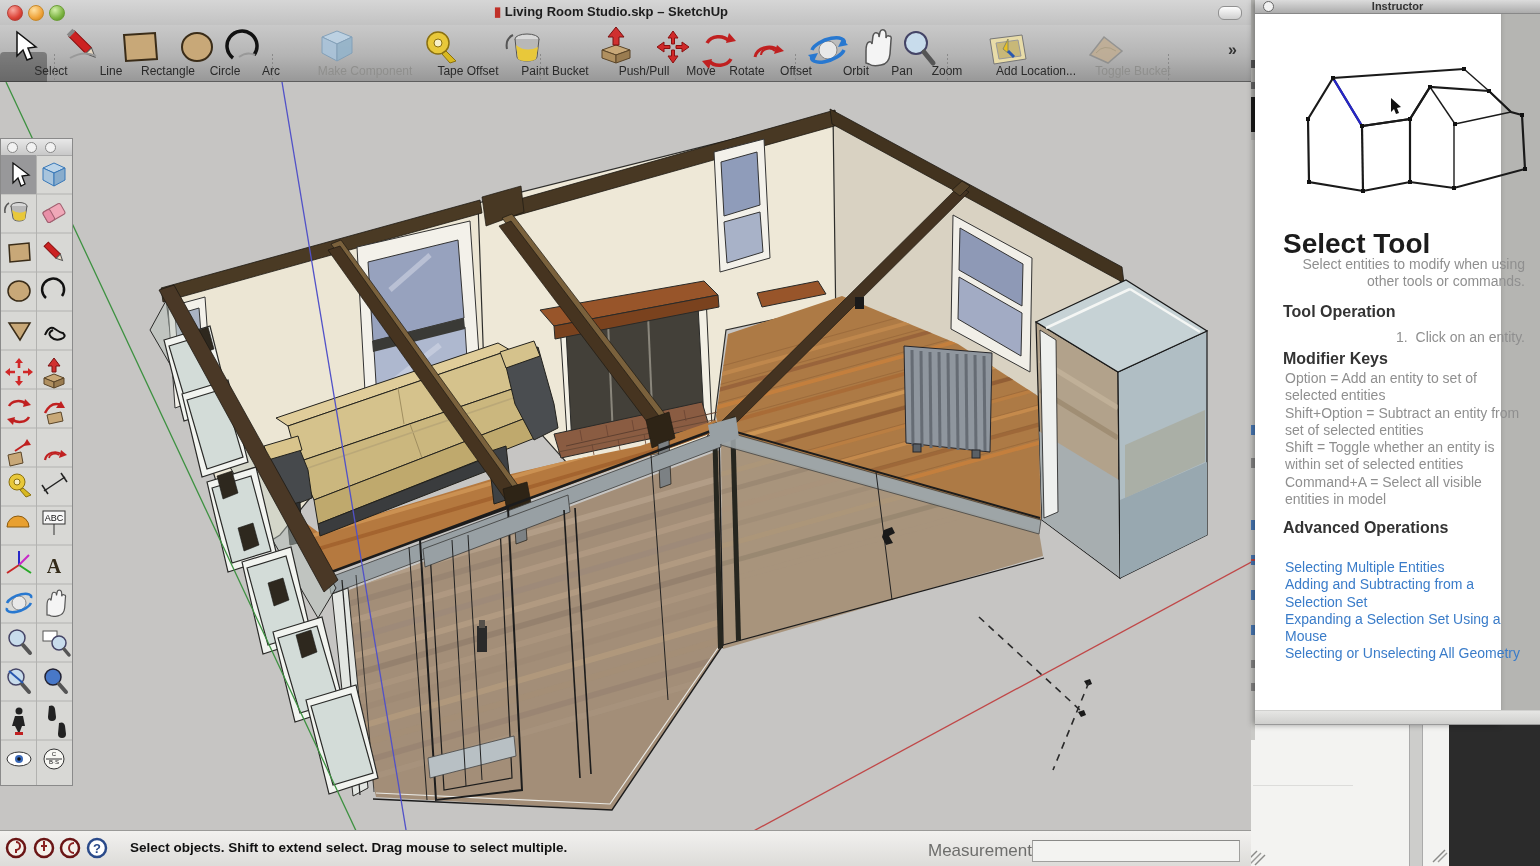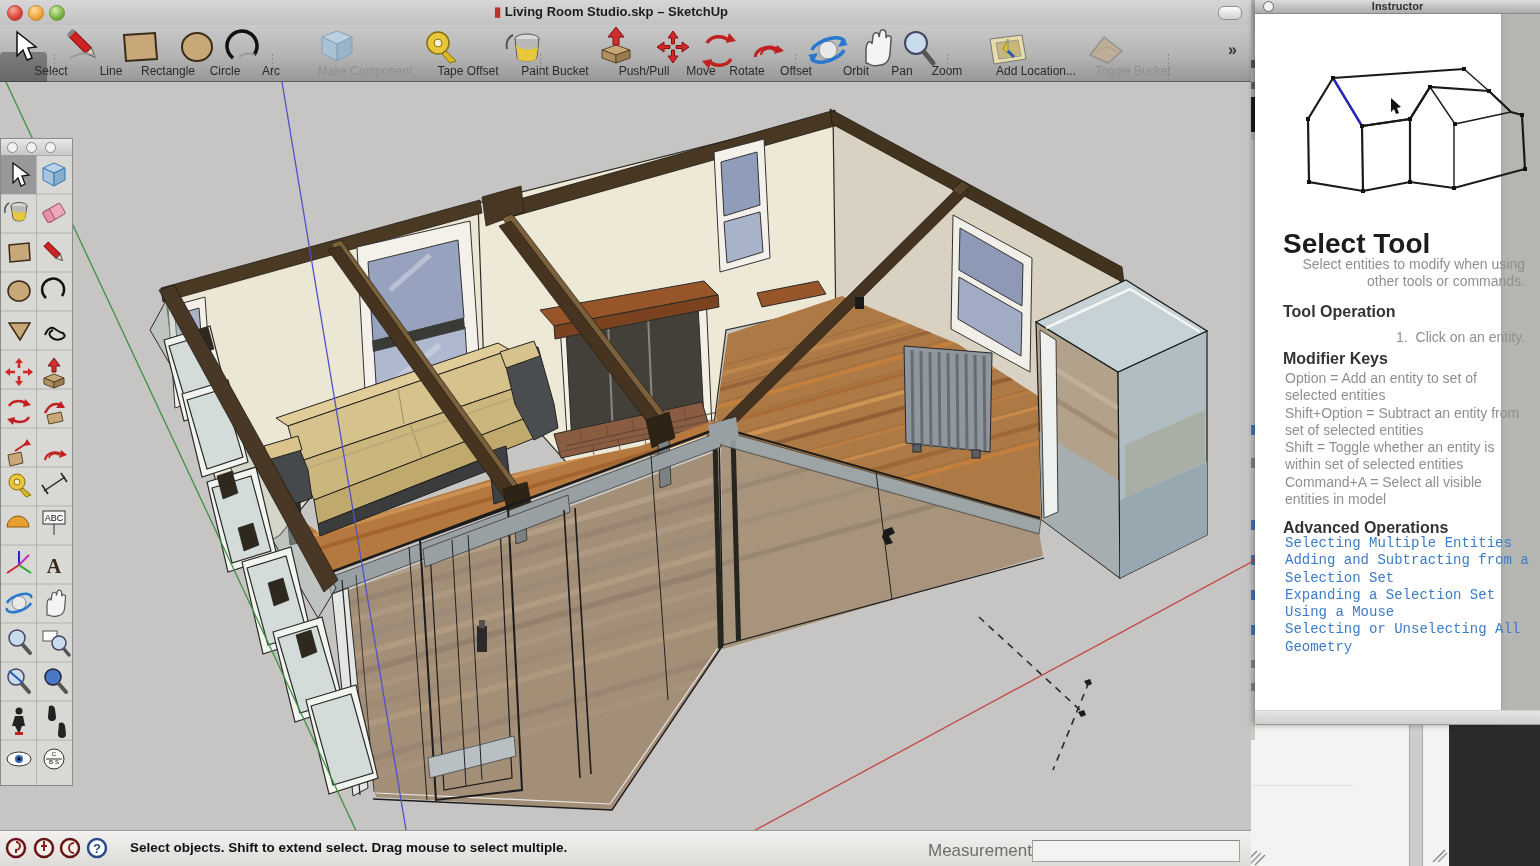--- a/index.html
+++ b/index.html
@@ -792,18 +792,18 @@
           <path d="M1391,98 l0,14 3,-3 2,5 3,-1 -2,-5 4,-1 z" fill="#111"></path>
         </svg>
       </div>
       <div class="h1" style="top:215px;">Select Tool</div>
       <div class="gy" style="top:243px;text-align:right;">Select entities to modify when using other tools or commands.</div>
       <div class="h2" style="top:290px;">Tool Operation</div>
       <div class="gy" style="top:316px;text-align:right;">1.&nbsp; Click on an entity.</div>
       <div class="h2" style="top:337px;">Modifier Keys</div>
       <div class="gy" style="top:357px;">Option = Add an entity to set of selected entities<br>Shift+Option = Subtract an entity from set of selected entities<br>Shift = Toggle whether an entity is within set of selected entities<br>Command+A = Select all visible entities in model</div>
       <div class="h2" style="top:506px;">Advanced Operations</div>
-      <div class="lk" style="top:522px;font-family:Liberation Mono, monospace;">Selecting Multiple Entities<br>Adding and Subtracting from a Selection Set<br>Expanding a Selection Set Using a Mouse<br>Selecting or Unselecting All Geometry</div>
+      <div class="lk" style="top:546px;">Selecting Multiple Entities<br>Adding and Subtracting from a Selection Set<br>Expanding a Selection Set Using a Mouse<br>Selecting or Unselecting All Geometry</div>
     </div>
     <div id="instrfoot"></div>
   </div>
 
 </div>
 
 </body></html>

